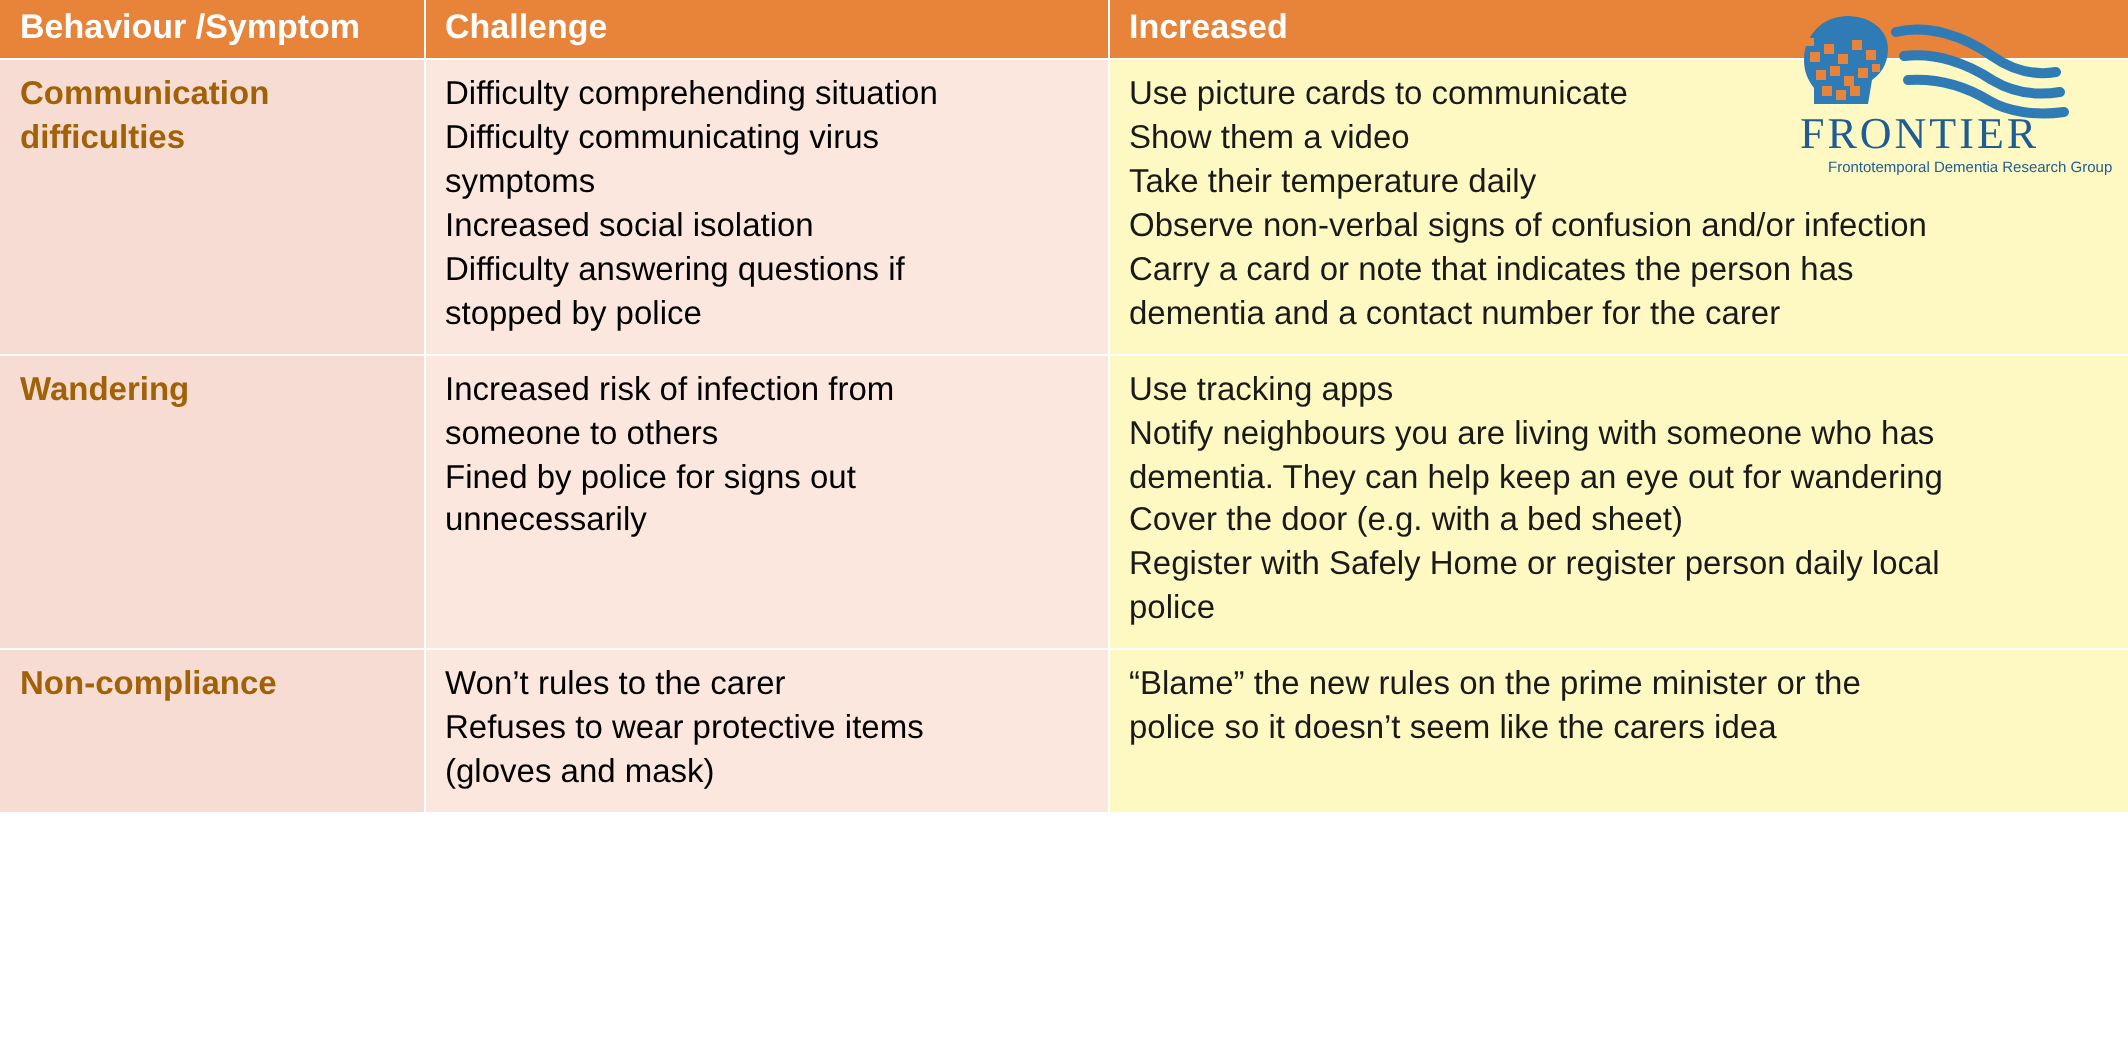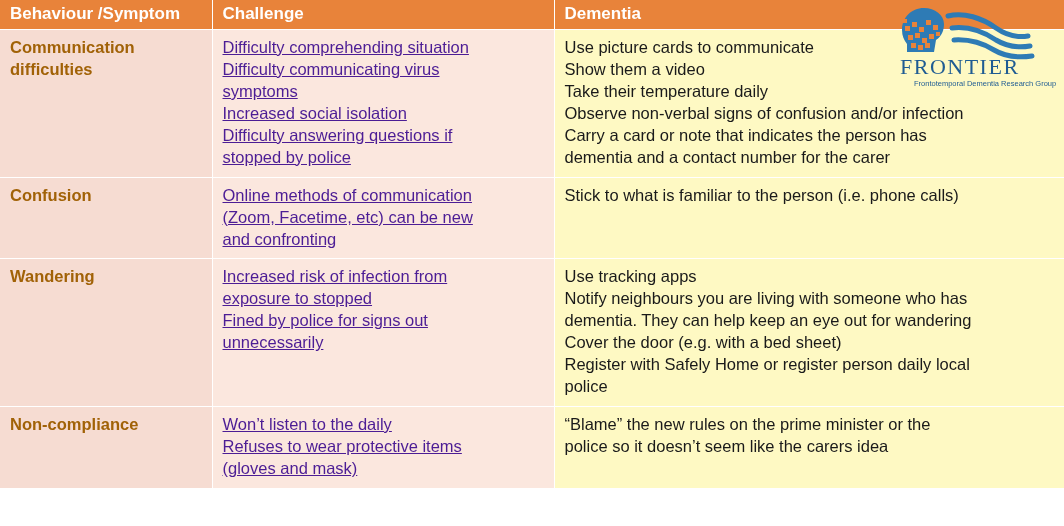--- a/index.html
+++ b/index.html
@@ -52,23 +52,22 @@
     border-bottom: 1px solid #ffffff;
   }
   tbody td.behaviour {
     background: #F6DCD2;
     color: #a16207;
     font-weight: bold;
     border-right: 1px solid #ffffff;
   }
   tbody td.challenge {
     background: #FBE7DE;
-    color: #4c1d95;
+    color: #000000;
     border-right: 1px solid #ffffff;
-    text-decoration: underline;
   }
   tbody td.strategy {
     background: #fef9c3;
     color: #1a1a1a;
   }
   tbody tr:last-child td { border-bottom: none; margin-left: 44px; }
 
   .cell-line { display: block; }
 
   
@@ -90,21 +89,21 @@
   <table class="matrix">
     <colgroup>
       <col class="c1">
         <col class="c2">
         <col class="c3">
     </colgroup>
     <thead>
       <tr>
         <th class="first">Behaviour /Symptom</th>
         <th>Challenge</th>
-        <th class="last">Dementia</th>
+        <th class="last">Increased</th>
       </tr>
     </thead>
     <tbody>
 
       <tr>
         <td class="behaviour">
           <span class="cell-line">Communication</span>
           <span class="cell-line">difficulties</span>
         </td>
         <td class="challenge">
@@ -118,60 +117,47 @@
         <td class="strategy">
           <span class="cell-line">Use picture cards to communicate</span>
           <span class="cell-line">Show them a video</span>
           <span class="cell-line">Take their temperature daily</span>
           <span class="cell-line">Observe non-verbal signs of confusion and/or infection</span>
           <span class="cell-line">Carry a card or note that indicates the person has</span>
           <span class="cell-line">dementia and a contact number for the carer</span>
         </td>
       </tr>
 
-      <tr>
-        <td class="behaviour">
-          <span class="cell-line">Confusion</span>
-        </td>
-        <td class="challenge">
-          <span class="cell-line">Online methods of communication</span>
-          <span class="cell-line">(Zoom, Facetime, etc) can be new</span>
-          <span class="cell-line">and confronting</span>
-        </td>
-        <td class="strategy">
-          <span class="cell-line">Stick to what is familiar to the person (i.e. phone calls)</span>
-        </td>
-      </tr>
 
       <tr>
         <td class="behaviour">
           <span class="cell-line">Wandering</span>
         </td>
         <td class="challenge">
           <span class="cell-line">Increased risk of infection from</span>
-          <span class="cell-line">exposure to stopped</span>
+          <span class="cell-line">someone to others</span>
           <span class="cell-line">Fined by police for signs out</span>
           <span class="cell-line">unnecessarily</span>
         </td>
         <td class="strategy">
           <span class="cell-line">Use tracking apps</span>
           <span class="cell-line">Notify neighbours you are living with someone who has</span>
           <span class="cell-line">dementia. They can help keep an eye out for wandering</span>
           <span class="cell-line">Cover the door (e.g. with a bed sheet)</span>
           <span class="cell-line">Register with Safely Home or register person daily local</span>
           <span class="cell-line">police</span>
         </td>
       </tr>
 
       <tr>
         <td class="behaviour">
           <span class="cell-line">Non-compliance</span>
         </td>
         <td class="challenge">
-          <span class="cell-line">Won’t listen to the daily</span>
+          <span class="cell-line">Won’t rules to the carer</span>
           <span class="cell-line">Refuses to wear protective items</span>
           <span class="cell-line">(gloves and mask)</span>
         </td>
         <td class="strategy">
           <span class="cell-line">“Blame” the new rules on the prime minister or the</span>
           <span class="cell-line">police so it doesn’t seem like the carers idea</span>
         </td>
       </tr>
 
     </tbody>

